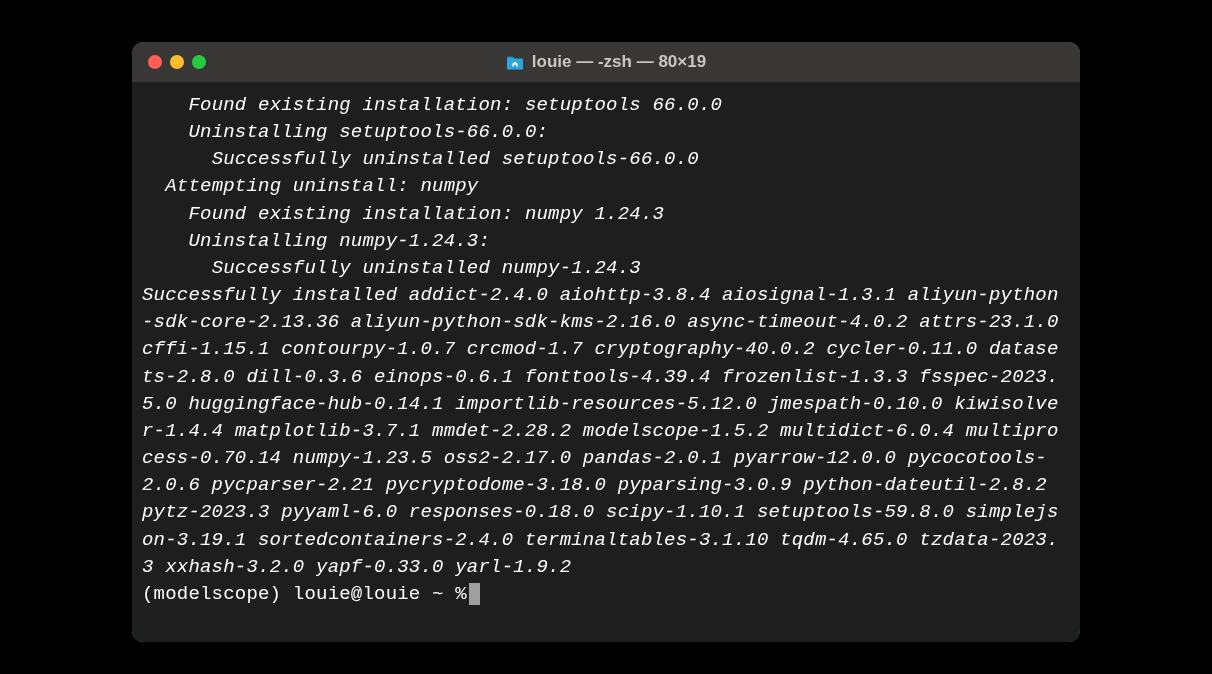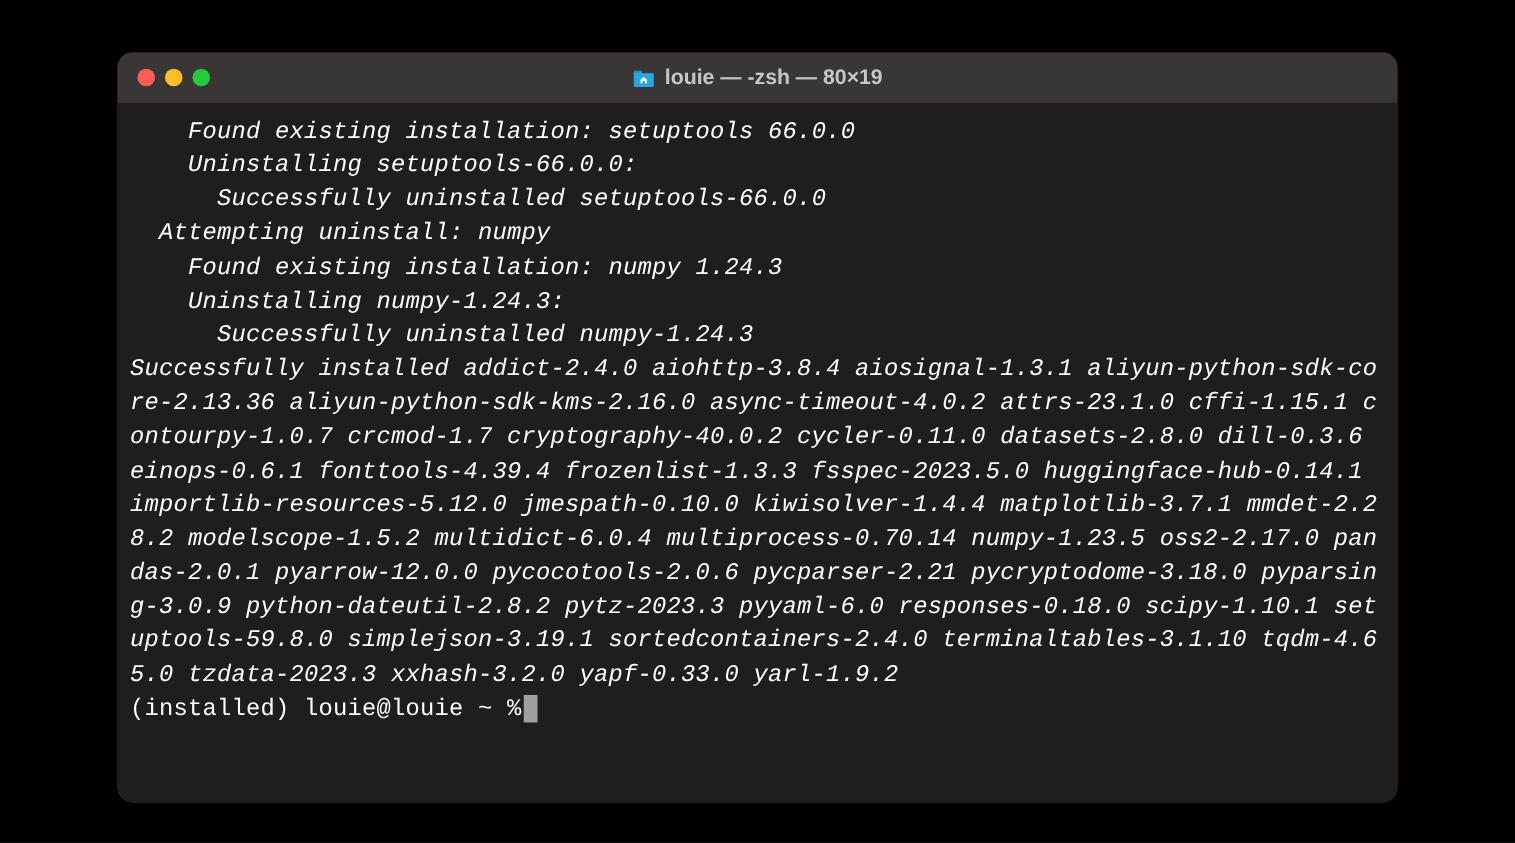--- a/index.html
+++ b/index.html
@@ -7,22 +7,22 @@
     background: #000000;
     width: 1212px;
     height: 674px;
     font-family: "SF Mono", Menlo, Monaco, "Courier New", monospace;
     display: flex;
     align-items: flex-start;
     justify-content: center;
     padding-top: 42px;
   }
   .terminal-window {
-    width: 1024px;
-    background: #701a75;
+    width: 948px;
+    background: #22c55e;
     border-radius: 12px;
     overflow: hidden;
     box-shadow: 0 10px 40px rgba(0,0,0,0.5);
   }
   .titlebar {
     height: 40px;
     background: #393736;
     display: flex;
     align-items: center;
     position: relative;
@@ -117,17 +117,17 @@
   <div class="terminal-body">
     <div class="output">    Found existing installation: setuptools 66.0.0
     Uninstalling setuptools-66.0.0:
       Successfully uninstalled setuptools-66.0.0
   Attempting uninstall: numpy
     Found existing installation: numpy 1.24.3
     Uninstalling numpy-1.24.3:
       Successfully uninstalled numpy-1.24.3
 Successfully installed addict-2.4.0 aiohttp-3.8.4 aiosignal-1.3.1 aliyun-python-sdk-core-2.13.36 aliyun-python-sdk-kms-2.16.0 async-timeout-4.0.2 attrs-23.1.0 cffi-1.15.1 contourpy-1.0.7 crcmod-1.7 cryptography-40.0.2 cycler-0.11.0 datasets-2.8.0 dill-0.3.6 einops-0.6.1 fonttools-4.39.4 frozenlist-1.3.3 fsspec-2023.5.0 huggingface-hub-0.14.1 importlib-resources-5.12.0 jmespath-0.10.0 kiwisolver-1.4.4 matplotlib-3.7.1 mmdet-2.28.2 modelscope-1.5.2 multidict-6.0.4 multiprocess-0.70.14 numpy-1.23.5 oss2-2.17.0 pandas-2.0.1 pyarrow-12.0.0 pycocotools-2.0.6 pycparser-2.21 pycryptodome-3.18.0 pyparsing-3.0.9 python-dateutil-2.8.2 pytz-2023.3 pyyaml-6.0 responses-0.18.0 scipy-1.10.1 setuptools-59.8.0 simplejson-3.19.1 sortedcontainers-2.4.0 terminaltables-3.1.10 tqdm-4.65.0 tzdata-2023.3 xxhash-3.2.0 yapf-0.33.0 yarl-1.9.2</div>
     <div class="prompt-line">
-      <span>(installed) louie@louie ~ % </span>
+      <span>(modelscope) louie@louie ~ % </span>
         <span class="cursor-block"></span>
     </div>
   </div>
 </div>
 
 </body></html>

